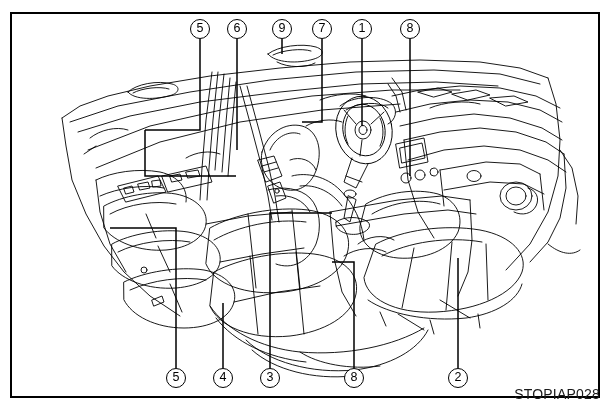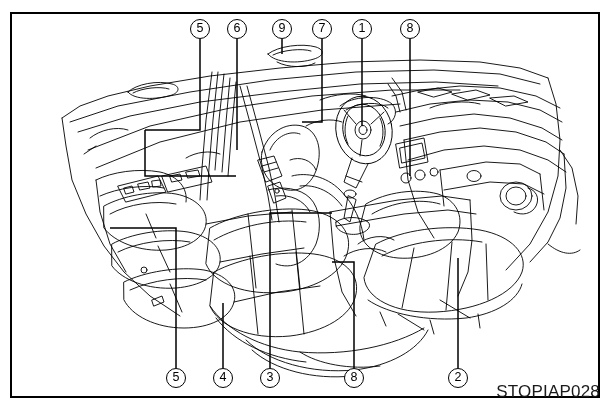--- a/index.html
+++ b/index.html
@@ -46,21 +46,21 @@
     line-height: 17px;
     text-align: center;
     color: #000;
     font-family: "Liberation Sans", sans-serif;
     cursor: default;
   }
   #caption {
     position: absolute;
     right: 12px;
     bottom: 2px;
-    font-size: 17px;
+    font-size: 14px;
     letter-spacing: 0.2px;
     color: #1a1a1a;
     font-family: "Liberation Sans", sans-serif;
     white-space: nowrap;
   }
 </style>
 </head>
 <body>
 
 <div id="root">

